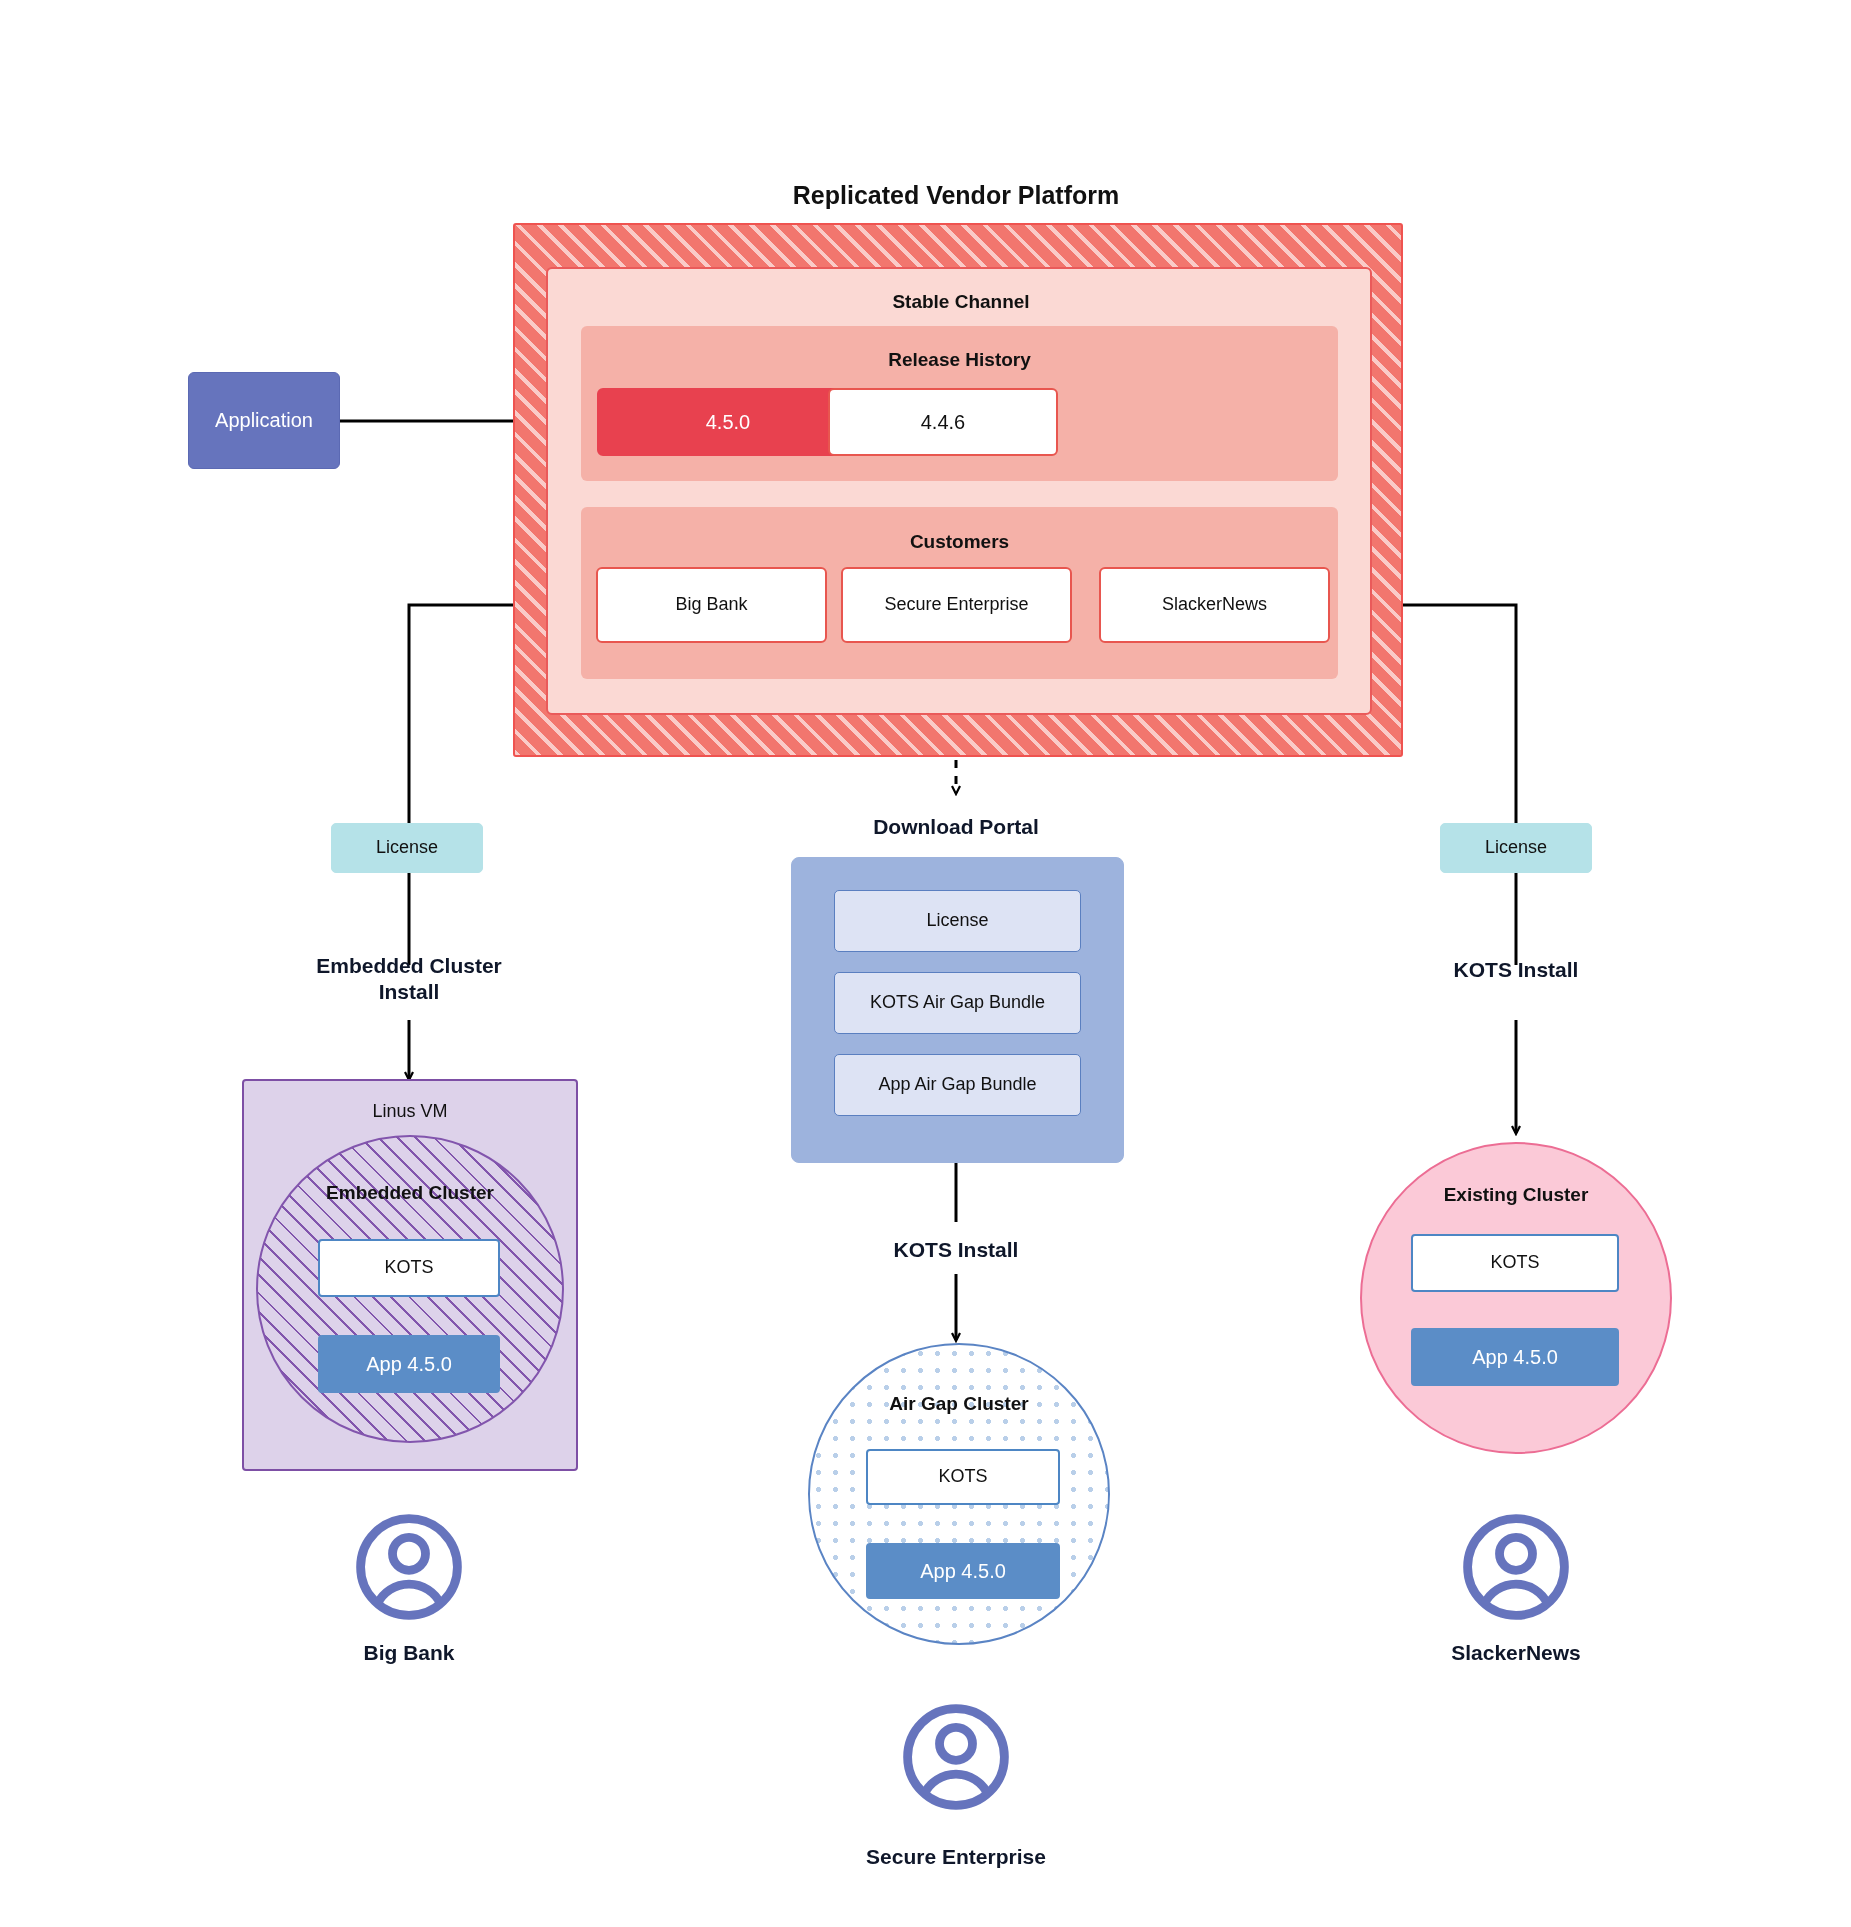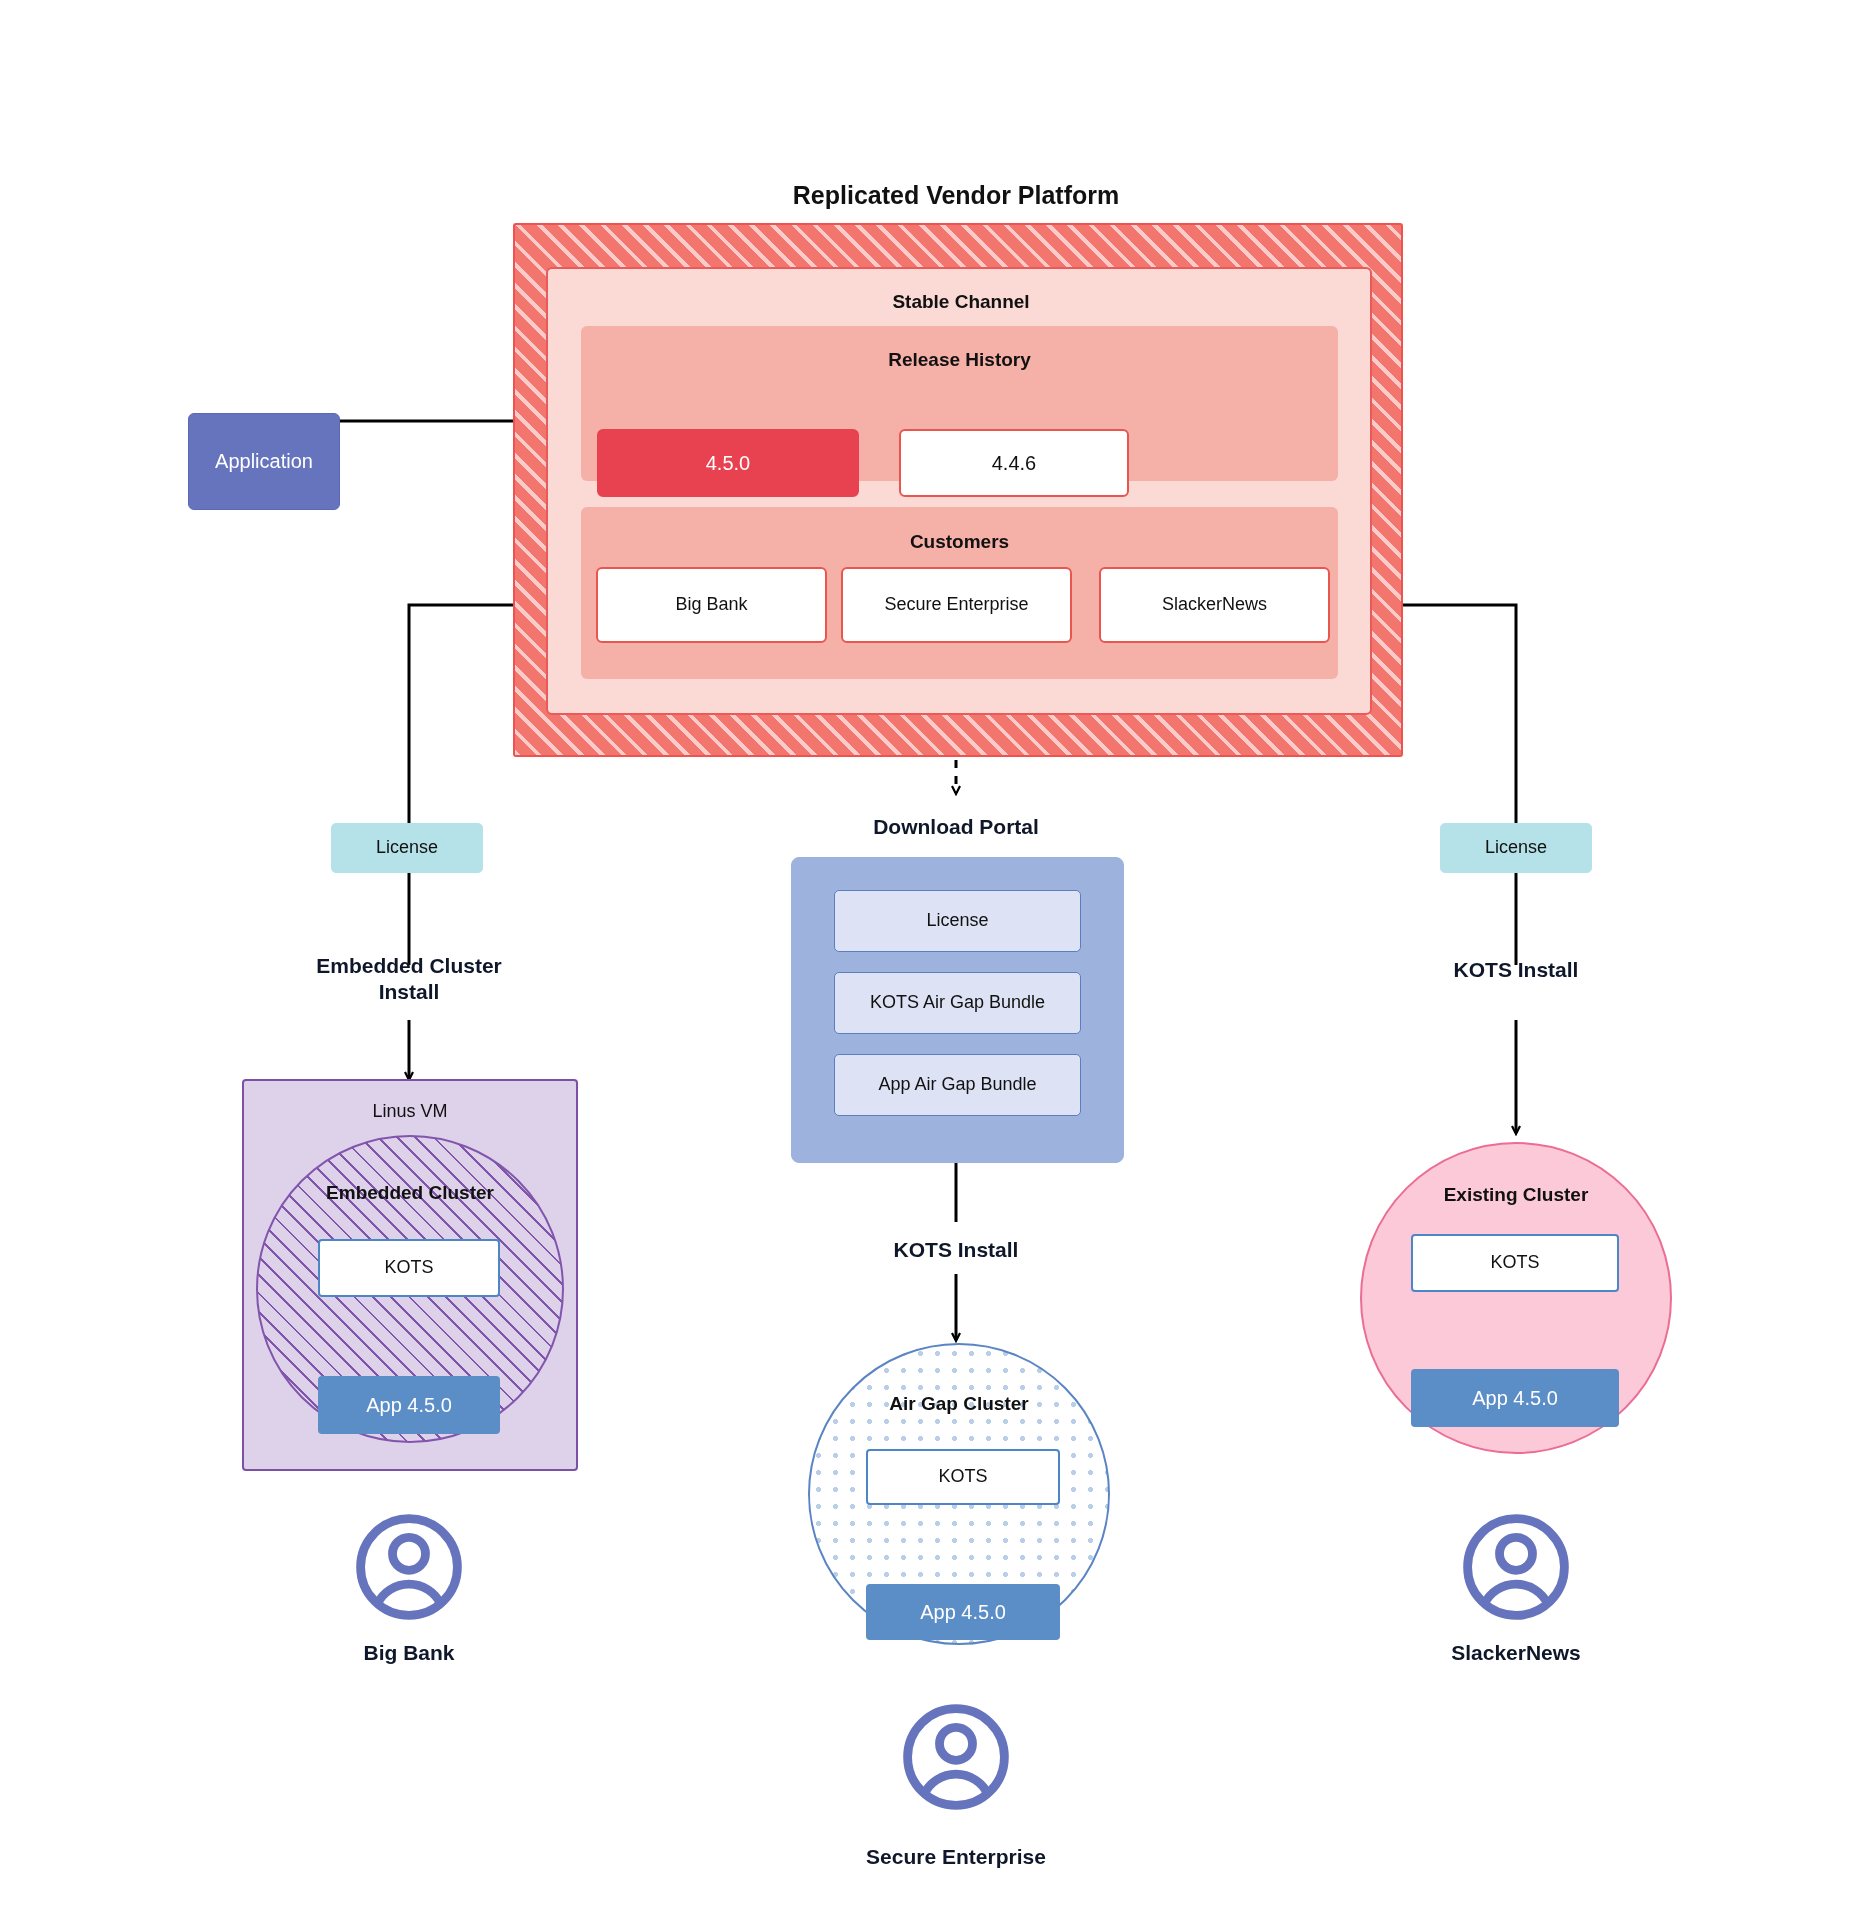--- a/index.html
+++ b/index.html
@@ -9,21 +9,21 @@
     color:#1a1a1a;
   }
   #canvas{position:absolute;left:0;top:0;width:1851px;height:1927px;}
   .abs{position:absolute;box-sizing:border-box;}
   .ctr{display:flex;align-items:center;justify-content:center;text-align:center;line-height:1.22;}
 
   
   .title-lg{font-size:25px;font-weight:700;color:#111;}
   .title-md{font-size:21px;font-weight:700;color:#0f172a;}
   .title-sm{font-size:19px;font-weight:700;color:#111;}
-  .label-reg{font-size:20px;font-weight:400;color:#111;margin-top:41px;}
+  .label-reg{font-size:20px;font-weight:400;color:#111;}
   .label-sm{font-size:18px;font-weight:400;color:#111;}
 
   
   .hatch-red{
     background-color:#f2766e;
     background-image:repeating-linear-gradient(45deg,
         rgba(255,255,255,.62) 0px, rgba(255,255,255,.62) 4px,
         rgba(255,255,255,0) 4px, rgba(255,255,255,0) 15px);
     border:2px solid #ef5350;
     border-radius:3px;
@@ -116,21 +116,21 @@
 
   <div class="abs hatch-red" style="left:513px;top:223px;width:890px;height:534px;"></div>
 
   <div class="abs panel-lightest" style="left:546px;top:267px;width:826px;height:448px;"></div>
   <div class="abs ctr title-sm" style="left:546px;top:290px;width:830px;height:24px;">Stable Channel</div>
 
   <div class="abs panel-mid" style="left:581px;top:326px;width:757px;height:155px;"></div>
   <div class="abs ctr title-sm" style="left:581px;top:348px;width:757px;height:24px;">Release History</div>
 
   <div class="abs ctr chip-red label-reg" style="left:597px;top:388px;width:262px;height:68px;">4.5.0</div>
-  <div class="abs ctr chip-white label-reg" style="left:899px;top:388px;width:230px;height:68px;">4.4.6</div>
+  <div class="abs ctr chip-white label-reg" style="left:828px;top:388px;width:230px;height:68px;">4.4.6</div>
 
   <div class="abs panel-mid" style="left:581px;top:507px;width:757px;height:172px;"></div>
   <div class="abs ctr title-sm" style="left:581px;top:530px;width:757px;height:24px;">Customers</div>
 
   <div class="abs ctr chip-white label-sm" style="left:596px;top:567px;width:231px;height:76px;">Big Bank</div>
   <div class="abs ctr chip-white label-sm" style="left:841px;top:567px;width:231px;height:76px;">Secure Enterprise</div>
   <div class="abs ctr chip-white label-sm" style="left:1099px;top:567px;width:231px;height:76px;">SlackerNews</div>
 
   <div class="abs ctr app-box label-reg" style="left:188px;top:372px;width:152px;height:97px;">Application</div>
 

